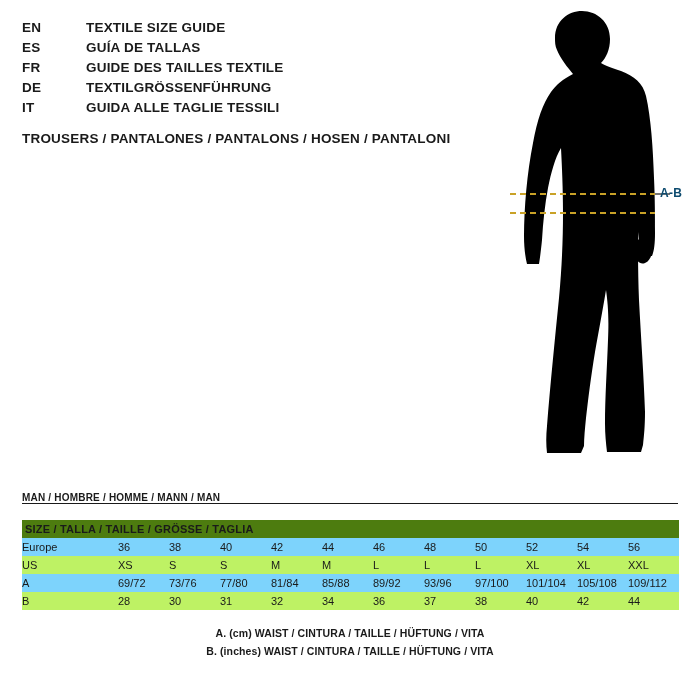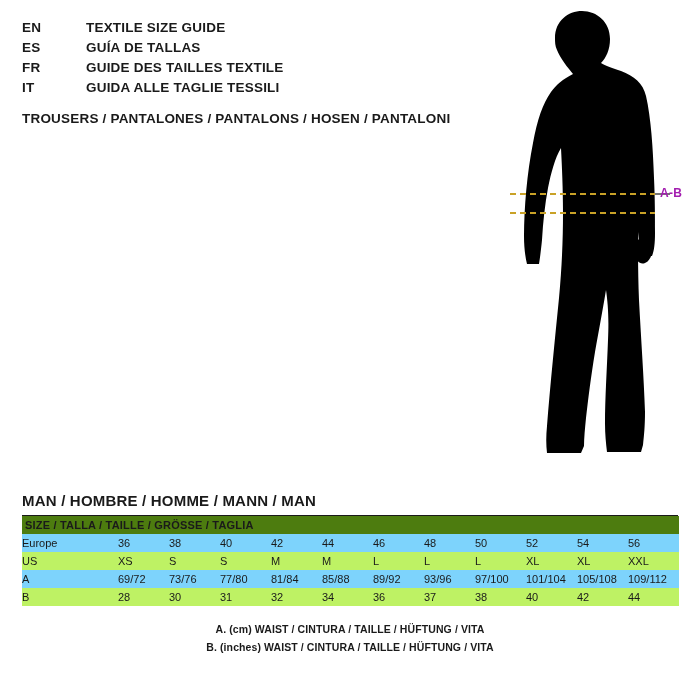--- a/index.html
+++ b/index.html
@@ -61,38 +61,37 @@
   }
   .figure-wrap svg {
     display: block;
   }
   .ab-label {
     position: absolute;
     left: 205px;
     top: 178px;
     font-size: 12px;
     font-weight: bold;
-    color: #a21caf;
+    color: #0c4a6e;
     letter-spacing: 0.3px;
   }
 
   
   .table-area {
     position: absolute;
     left: 22px;
     top: 492px;
     width: 656px;
   }
   .man-title {
-    font-size: 15px;
+    font-size: 10px;
     font-weight: bold;
     letter-spacing: 0.2px;
-    padding-bottom: 6px;
     border-bottom: 1px solid #1a1a1a;
-    margin-bottom: 0;
+    margin-bottom: 16px;
   }
   table.size-table {
     border-collapse: collapse;
     width: 656px;
     table-layout: fixed;
     font-size: 11px;
   }
   table.size-table td {
     padding: 3px 0 3px 0;
     vertical-align: middle;
@@ -135,20 +134,24 @@
       <span class="lang-code">EN</span>
       <span class="lang-text">TEXTILE SIZE GUIDE</span>
     </div>
     <div class="lang-row">
       <span class="lang-code">ES</span>
       <span class="lang-text">GUÍA DE TALLAS</span>
     </div>
     <div class="lang-row">
       <span class="lang-code">FR</span>
       <span class="lang-text">GUIDE DES TAILLES TEXTILE</span>
+    </div>
+    <div class="lang-row">
+      <span class="lang-code">DE</span>
+      <span class="lang-text">TEXTILGRÖSSENFÜHRUNG</span>
     </div>
     <div class="lang-row">
       <span class="lang-code">IT</span>
       <span class="lang-text">GUIDA ALLE TAGLIE TESSILI</span>
     </div>
     <div class="garment-line">TROUSERS / PANTALONES / PANTALONS / HOSEN / PANTALONI</div>
   </div>
 
   <div class="figure-wrap">
     <svg width="245" height="470" viewBox="0 0 245 470" xmlns="http://www.w3.org/2000/svg">

